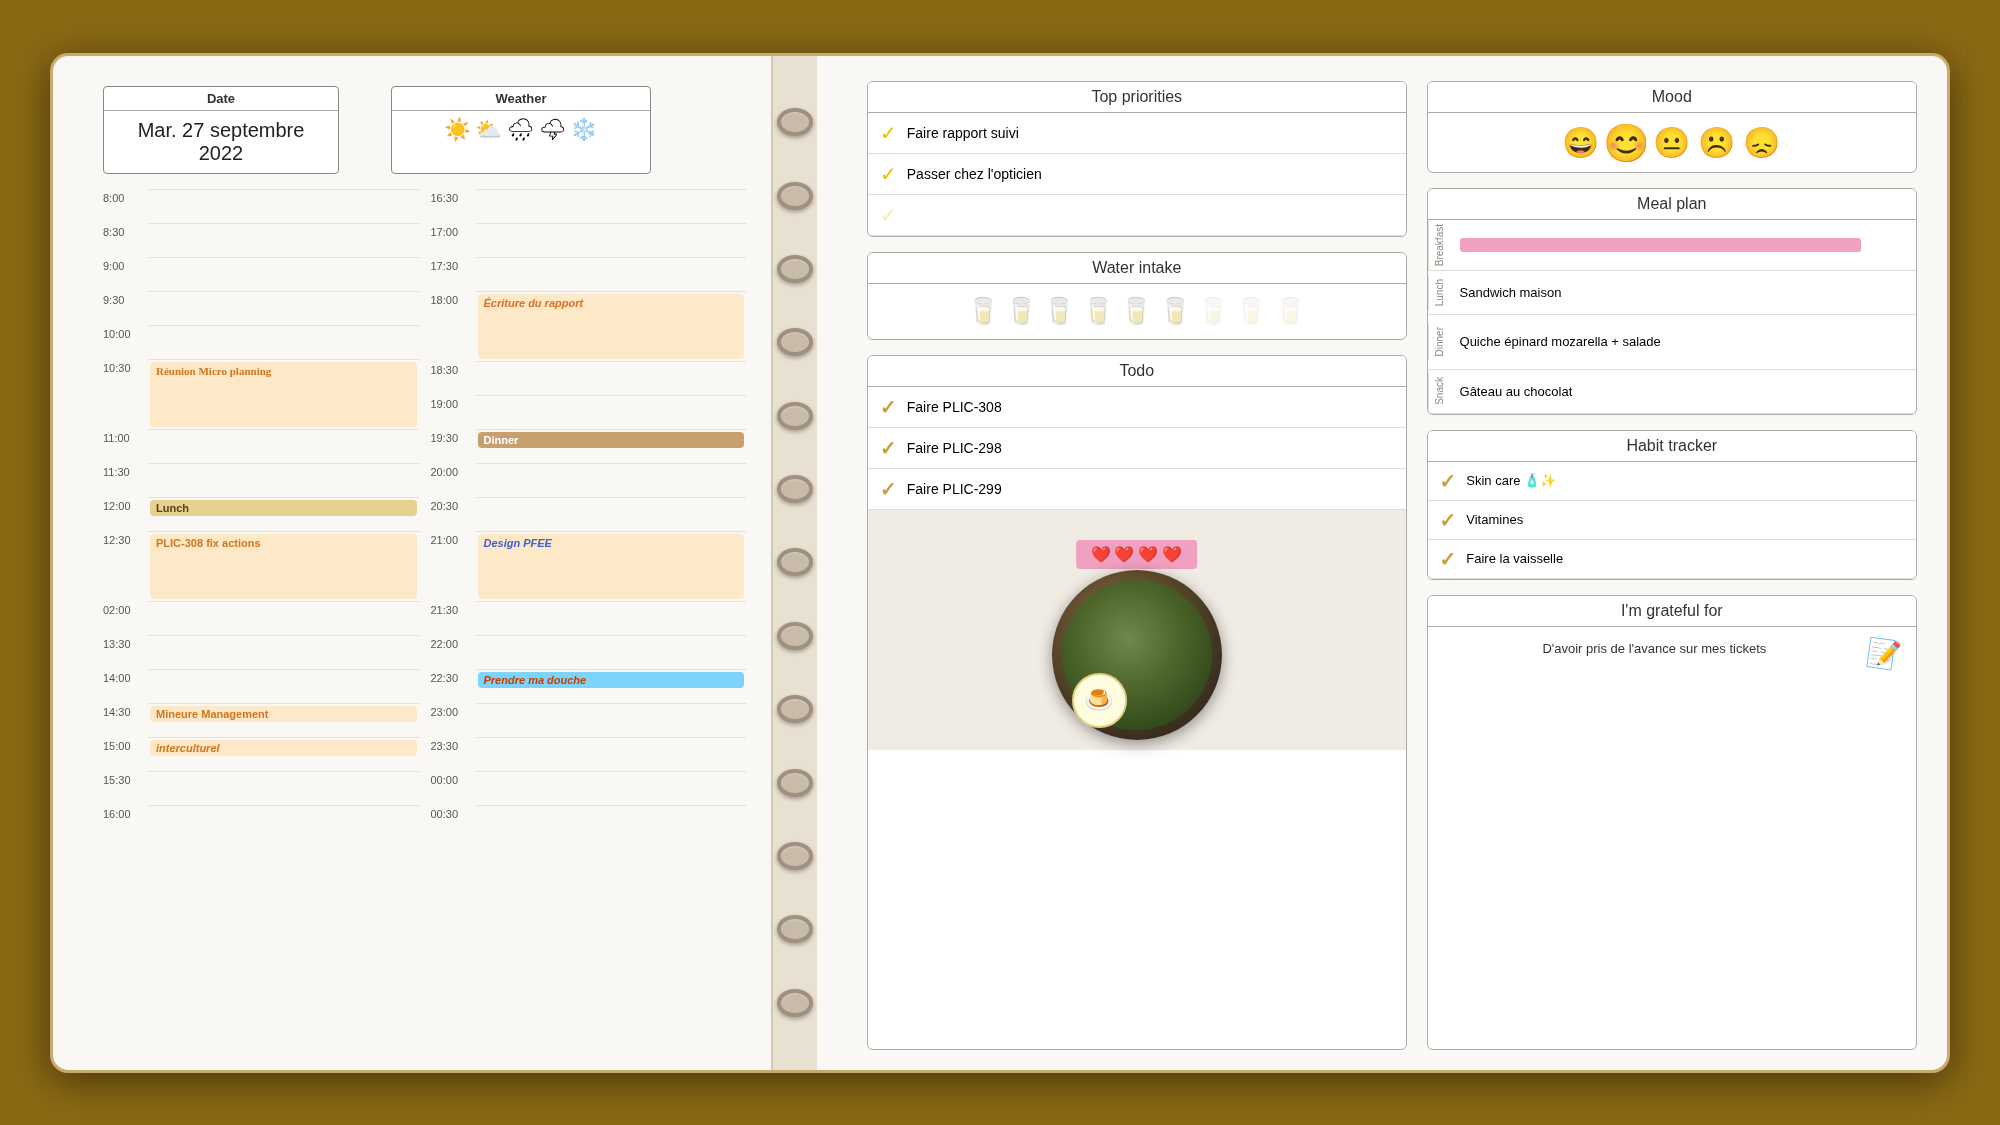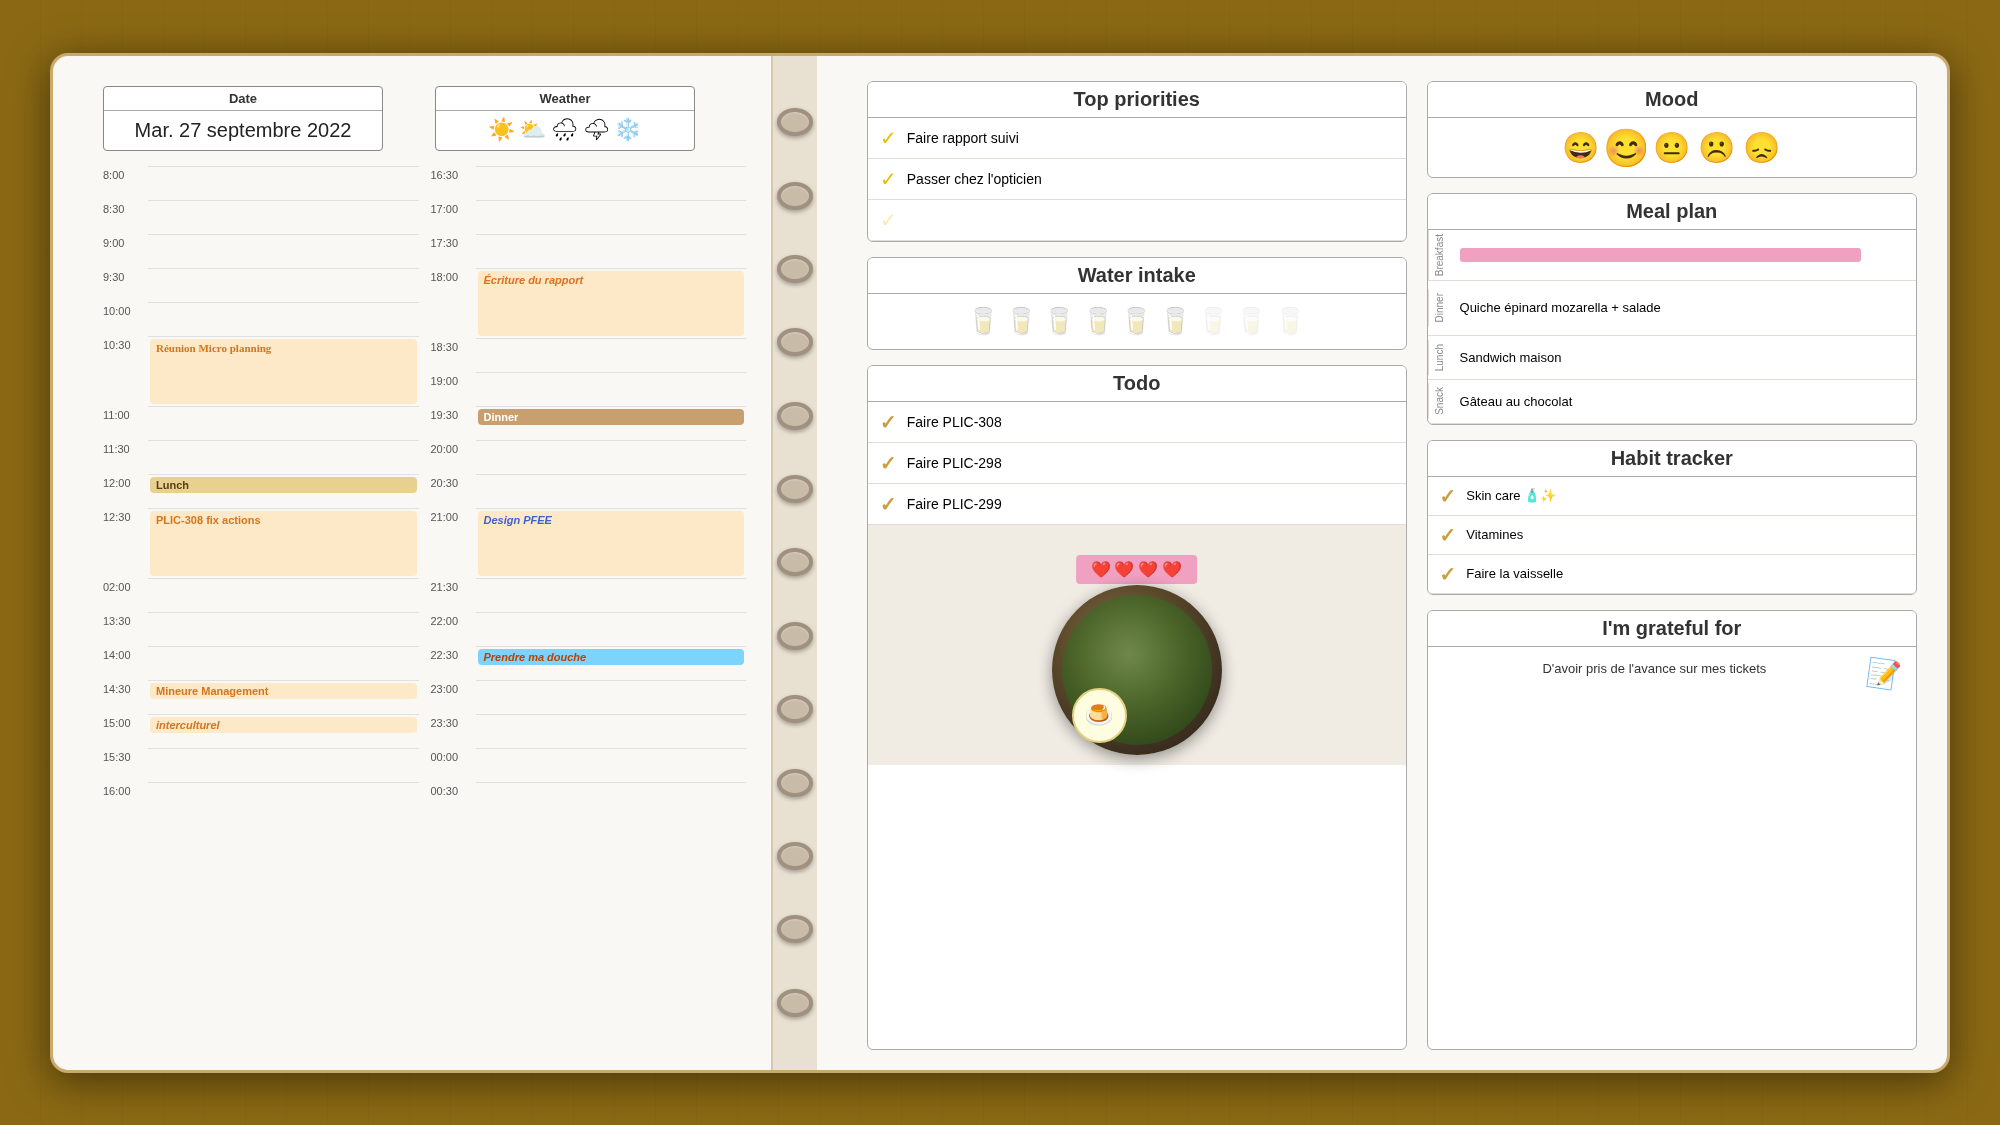--- a/index.html
+++ b/index.html
@@ -82,21 +82,21 @@
       background: white;
       text-align: center;
     }
     .header-box .label {
       font-size: 13px;
       font-weight: 600;
       padding: 4px 8px;
       border-bottom: 1px solid #aaa;
       color: #333;
     }
-    .date-box { width: 280px; }
+    .date-box { width: 236px; }
     .date-value {
       font-size: 20px;
       padding: 8px 10px;
       font-weight: 500;
       color: #222;
     }
     .weather-box { width: 260px; margin-left: 32px; }
     .weather-icons {
       display: flex;
       gap: 4px;
@@ -119,22 +119,22 @@
       gap: 15px;
     }
     .section-box {
       border: 1.5px solid #aaa;
       border-radius: 6px;
       background: white;
       overflow: hidden;
     }
     .section-title {
       text-align: center;
-      font-size: 20px;
-      font-weight: 700;
+      font-size: 16px;
+      font-weight: 400;
       padding: 6px;
       border-bottom: 1px solid #aaa;
       background: white;
       color: #333;
     }
     
     .priority-item {
       display: flex;
       align-items: center;
       gap: 10px;
@@ -623,27 +623,27 @@
       </div>
 
       <div class="section-box">
         <div class="section-title">Meal plan</div>
         <div class="meal-row">
           <div class="meal-label">Breakfast</div>
           <div class="meal-content">
             <div class="meal-bar meal-bar-pink"></div>
           </div>
         </div>
+        <div class="meal-row">
+          <div class="meal-label">Lunch</div>
+          <div class="meal-content">Sandwich maison</div>
+        </div>
         <div class="meal-row" style="min-height:55px;">
           <div class="meal-label">Dinner</div>
           <div class="meal-content">Quiche épinard mozarella + salade</div>
-        </div>
-        <div class="meal-row">
-          <div class="meal-label">Lunch</div>
-          <div class="meal-content">Sandwich maison</div>
         </div>
         <div class="meal-row">
           <div class="meal-label">Snack</div>
           <div class="meal-content">Gâteau au chocolat</div>
         </div>
       </div>
 
       <div class="section-box">
         <div class="section-title">Habit tracker</div>
         <div class="habit-item">

